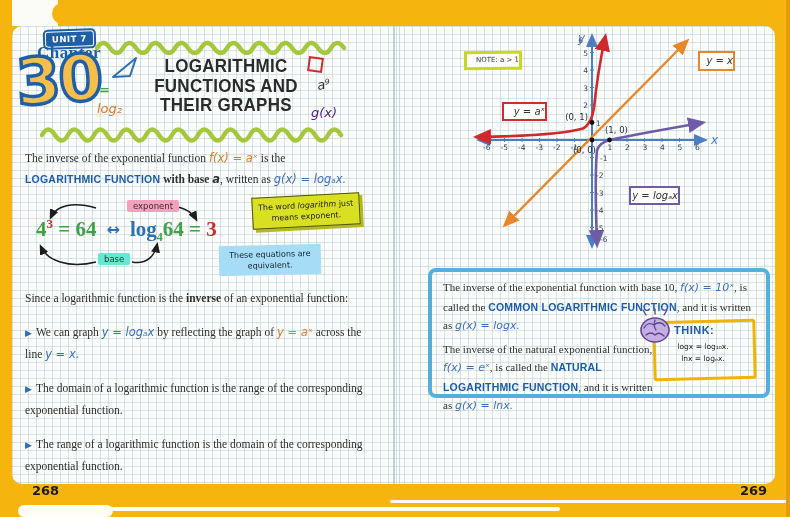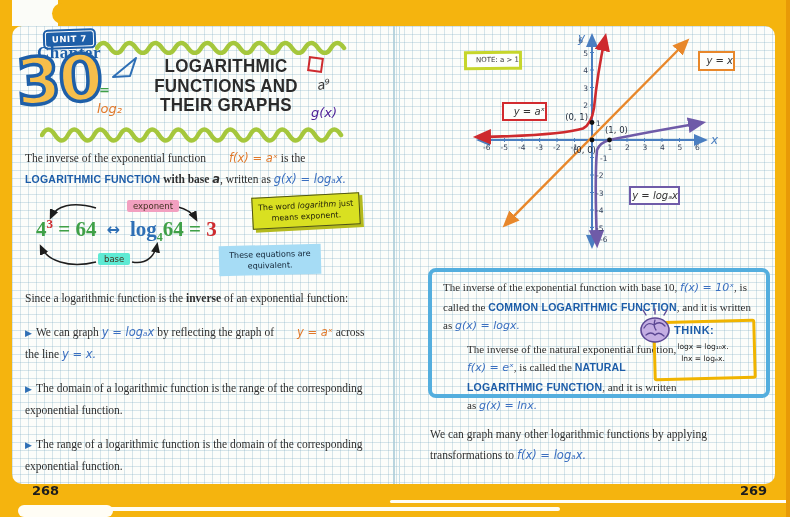--- a/index.html
+++ b/index.html
@@ -41,21 +41,21 @@
   .red-square{position:absolute;left:308px;top:57px;width:11px;height:11px;border:2.5px solid #CE2A2E;
               transform:rotate(8deg);background:transparent;}
   .title-block{position:absolute;left:134px;top:57px;width:184px;text-align:center;
                font-family:"Liberation Sans",sans-serif;font-weight:900;font-size:17.5px;
                line-height:19.5px;color:#2b2b2b;transform:scaleX(.97);letter-spacing:.3px;}
 
   
   .serif{font-family:"Liberation Serif",serif;font-size:11.5px;line-height:21px;color:#2f2f2f;}
   .caps-blue{color:#1C5CA8;font-family:"Liberation Sans",sans-serif;font-weight:800;font-size:10.5px;letter-spacing:.2px;}
   .hand{font-family:"DejaVu Sans",sans-serif;font-style:italic;}
-  .m-blue{color:#3A6FC0;} .m-orange{color:#E0782A;margin-left:20px;} .m-green{color:#3FA047;} .m-red{color:#CE2A2E;}
+  .m-blue{color:#3A6FC0;} .m-orange{color:#E0782A;} .m-green{color:#3FA047;} .m-red{color:#CE2A2E;}
   .bold{font-weight:bold;margin-top:32px;}
   .intro{position:absolute;left:25px;top:148px;width:362px;}
   .since-block{position:absolute;left:25px;top:288px;width:346px;}
   .bullet{margin-top:13px;}
   .bullet-icon{color:#2E6FB5;font-size:9px;font-family:"DejaVu Sans",sans-serif;margin-right:4px;font-style:normal;}
 
   
   .eq-line{position:absolute;left:36px;top:216px;font-family:"Liberation Serif",serif;
            font-weight:bold;font-size:21px;}
   .eq-sup{font-size:13px;vertical-align:8px;}
@@ -80,21 +80,21 @@
   .note-box{left:464px;top:51px;width:52px;height:13px;border:3px solid #C6D62B;font-style:normal;
             font-size:7px;line-height:13px;color:#333;transform:rotate(-.5deg);}
   .yx-box{left:698px;top:51px;width:33px;height:16px;border:2.5px solid #E8872A;line-height:16px;}
   .exp-box{left:502px;top:102px;width:41px;height:15px;border:2.5px solid #D22B2F;line-height:15px;}
   .log-box{left:629px;top:186px;width:47px;height:15px;border:2.5px solid #6F5BA8;line-height:15px;}
 
   
   .infobox{position:absolute;left:428px;top:268px;width:342px;height:130px;border:4px solid #54AEDE;
            border-radius:8px;box-sizing:border-box;padding:6px 11px;}
   .infobox .p{font-size:11px;line-height:18.5px;}
-  .infobox .p2{width:218px;margin-top:4px;margin-left:24px;}
+  .infobox .p2{width:218px;margin-top:4px;}
   .think-box{position:absolute;left:653px;top:320px;width:97px;height:54px;border:3px solid #F0B400;
              transform:rotate(-1.5deg);border-radius:3px;}
   .think-title{position:absolute;left:674px;top:324px;color:#1C5CA8;font-family:"Liberation Sans",sans-serif;
                font-weight:900;font-size:11px;letter-spacing:.5px;}
   .think-lines{position:absolute;left:660px;top:341px;width:86px;text-align:center;
                font-family:"DejaVu Sans",sans-serif;font-size:7.5px;line-height:12px;color:#222;}
   .outro{position:absolute;left:430px;top:424px;width:334px;}
 </style>
 </head>
 <body>
@@ -297,18 +297,15 @@
     </g>
     <ellipse cx="19" cy="22" rx="14" ry="12" fill="#C4AEE3" stroke="#5B4793" stroke-width="1.6"></ellipse>
     <path d="M8,20 q4,-7 10,-3 q6,-5 11,1 M10,27 q5,-4 9,0 q4,-4 9,1 M19,12 q-2,6 1,10" fill="none" stroke="#5B4793" stroke-width="1.3" stroke-linecap="round"></path>
   </svg>
   <div class="think-title">THINK:</div>
   <div class="think-lines">
     <div>logx = log₁₀x.</div>
     <div>lnx = logₑx.</div>
   </div>
 
-  <div class="outro serif">
-    <span>We can graph many other logarithmic functions by applying transformations to </span><span class="hand m-blue">f(x) = logₐx.</span>
-  </div>
 
   <div class="page-num" style="left:740px;top:483px;">269</div>
 </div>
 
 </body></html>

